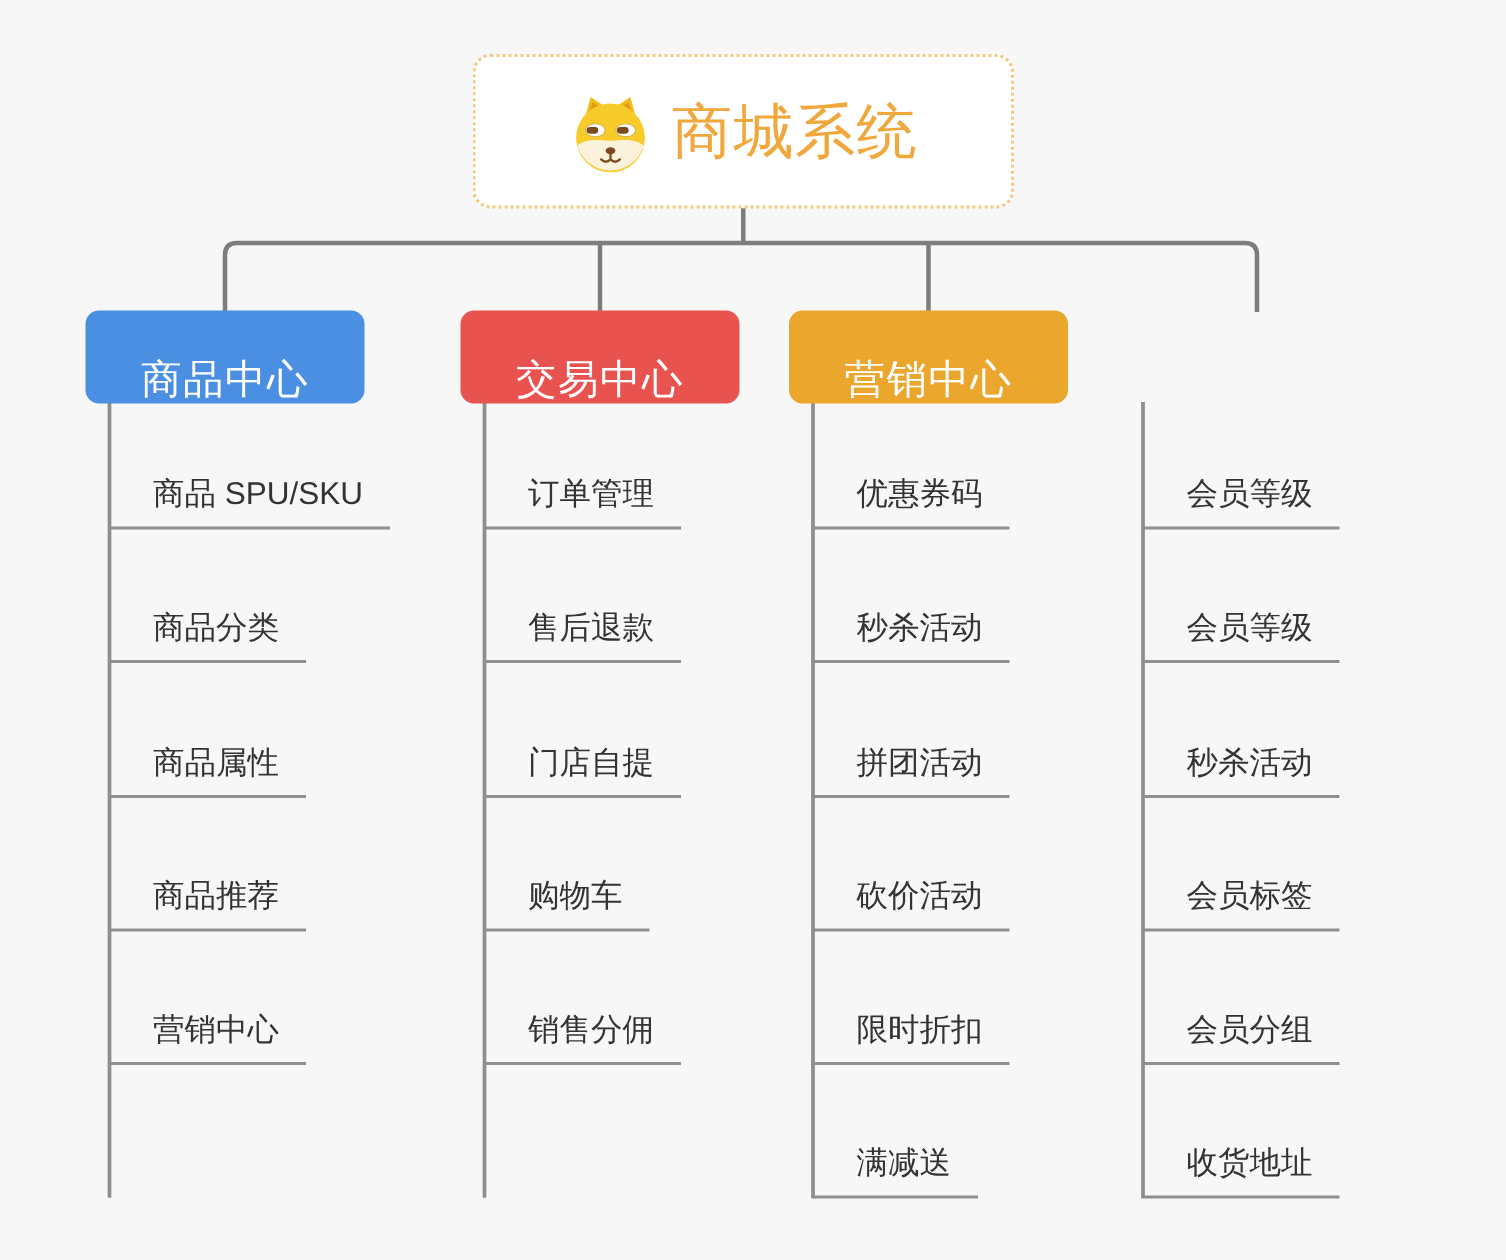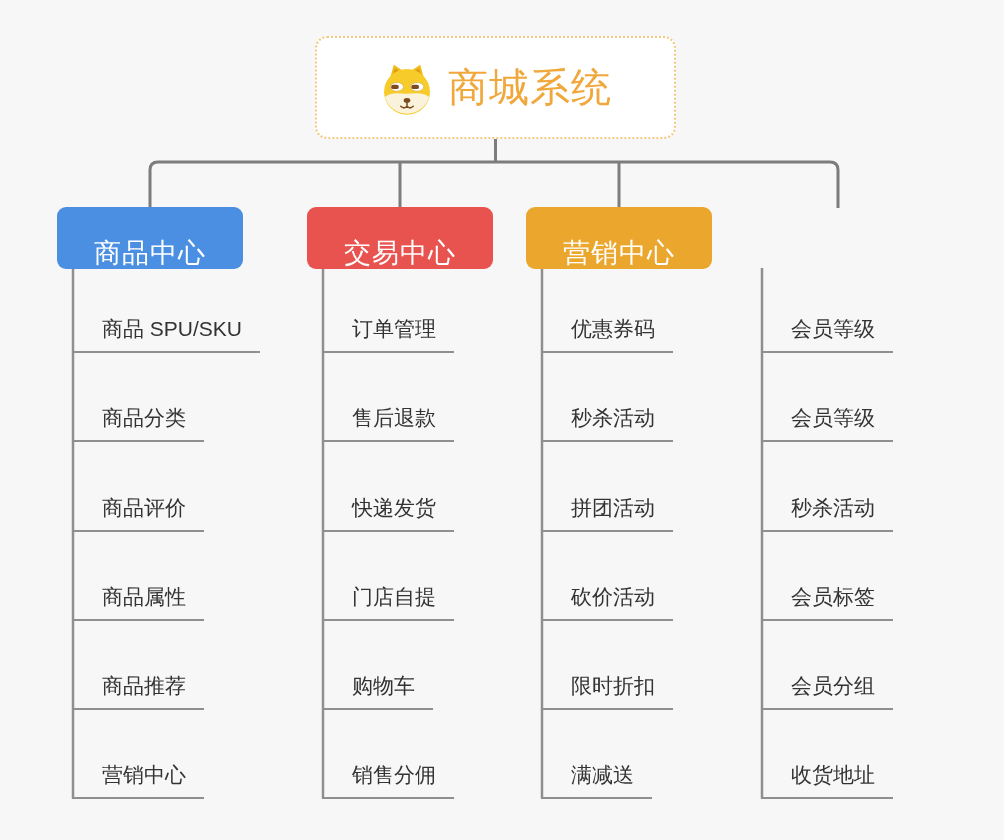--- a/index.html
+++ b/index.html
@@ -139,30 +139,28 @@
   <div class="branch b1" style="background: rgb(232, 83, 79);">
     <span>交易中心</span>
   </div>
   <div class="branch b2" style="background: rgb(235, 166, 46);">
     <span>营销中心</span>
   </div>
 
   <div class="col c0">
     <div class="leaf">商品 SPU/SKU</div>
     <div class="leaf">商品分类</div>
-    <div class="leaf">商品评价</div>
     <div class="leaf">商品属性</div>
     <div class="leaf">商品推荐</div>
     <div class="leaf">营销中心</div>
   </div>
 
   <div class="col c1">
     <div class="leaf">订单管理</div>
     <div class="leaf">售后退款</div>
-    <div class="leaf">快递发货</div>
     <div class="leaf">门店自提</div>
     <div class="leaf">购物车</div>
     <div class="leaf">销售分佣</div>
   </div>
 
   <div class="col c2">
     <div class="leaf">优惠券码</div>
     <div class="leaf">秒杀活动</div>
     <div class="leaf">拼团活动</div>
     <div class="leaf">砍价活动</div>

